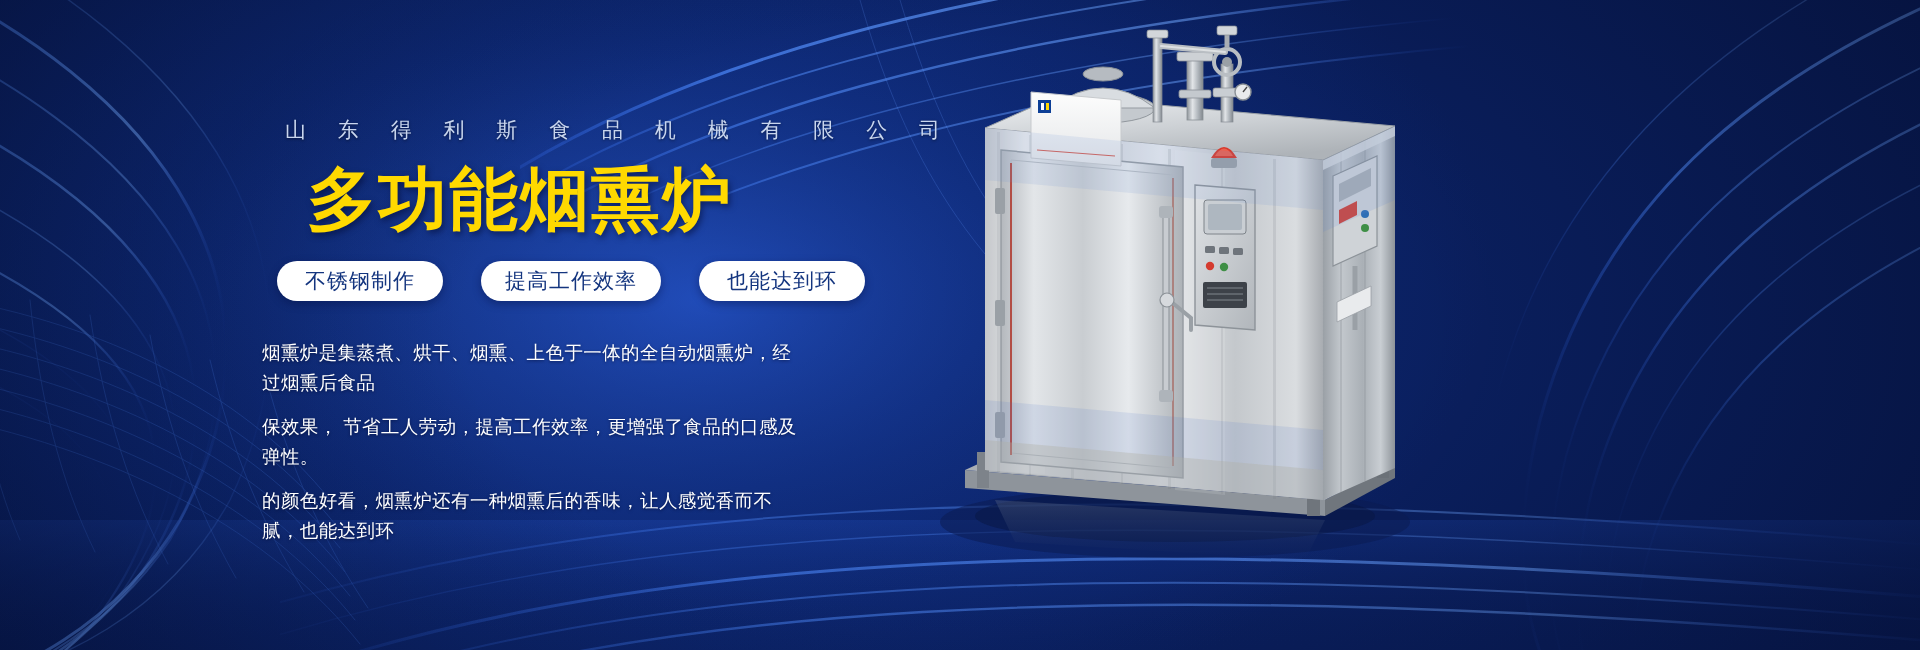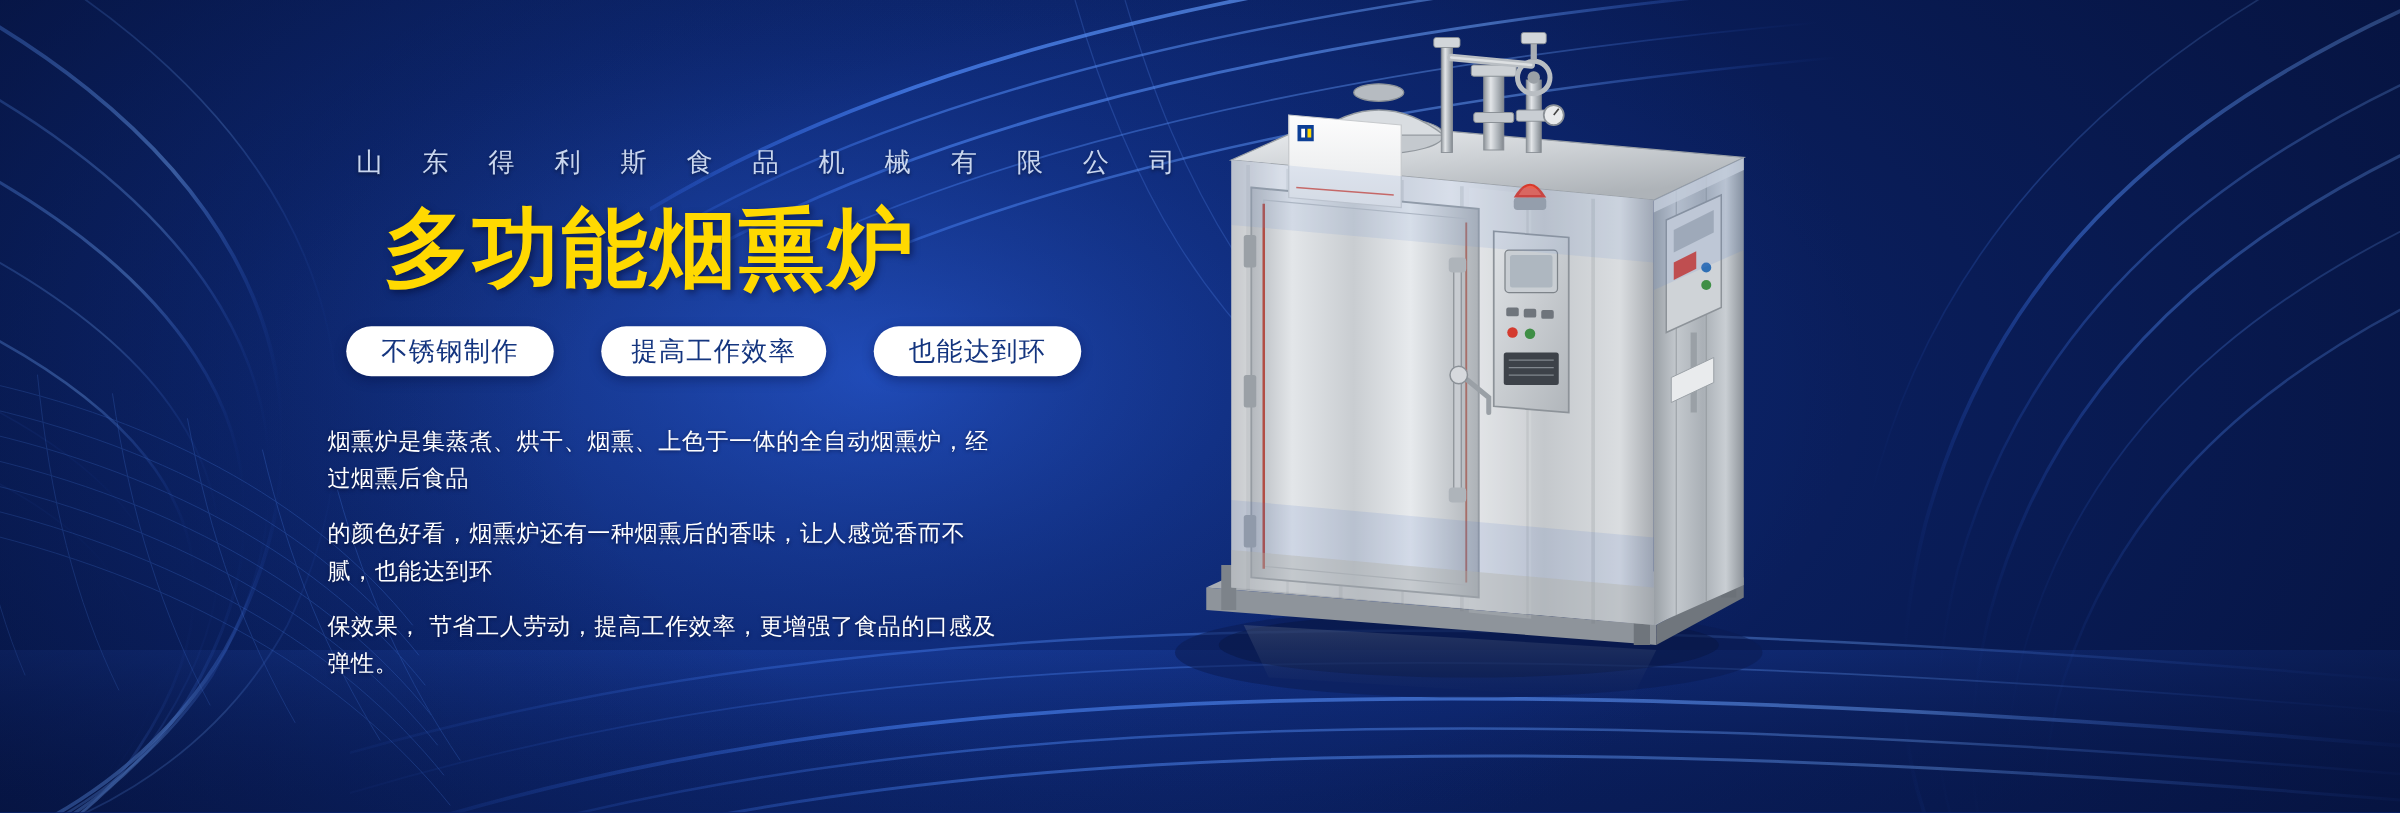--- a/index.html
+++ b/index.html
@@ -182,22 +182,22 @@
     <div class="headline">多功能烟熏炉</div>
 
     <div class="badges">
       <div class="badge">不锈钢制作</div>
       <div class="badge">提高工作效率</div>
       <div class="badge">也能达到环</div>
     </div>
 
     <div class="desc">
       <p>烟熏炉是集蒸煮、烘干、烟熏、上色于一体的全自动烟熏炉，经过烟熏后食品</p>
+      <p>保效果， 节省工人劳动，提高工作效率，更增强了食品的口感及弹性。</p>
       <p>的颜色好看，烟熏炉还有一种烟熏后的香味，让人感觉香而不腻，也能达到环</p>
-      <p>保效果， 节省工人劳动，提高工作效率，更增强了食品的口感及弹性。</p>
     </div>
   </div>
 
   <div class="photo">
     <svg width="560" height="650" viewBox="0 0 560 650" xmlns="http://www.w3.org/2000/svg" aria-hidden="true">
       <defs>
         <linearGradient id="steelFront" x1="0" y1="0" x2="1" y2="0">
           <stop offset="0%" stop-color="#b9bcc0"></stop>
           <stop offset="12%" stop-color="#e6e8ea"></stop>
           <stop offset="30%" stop-color="#cfd2d6"></stop>

